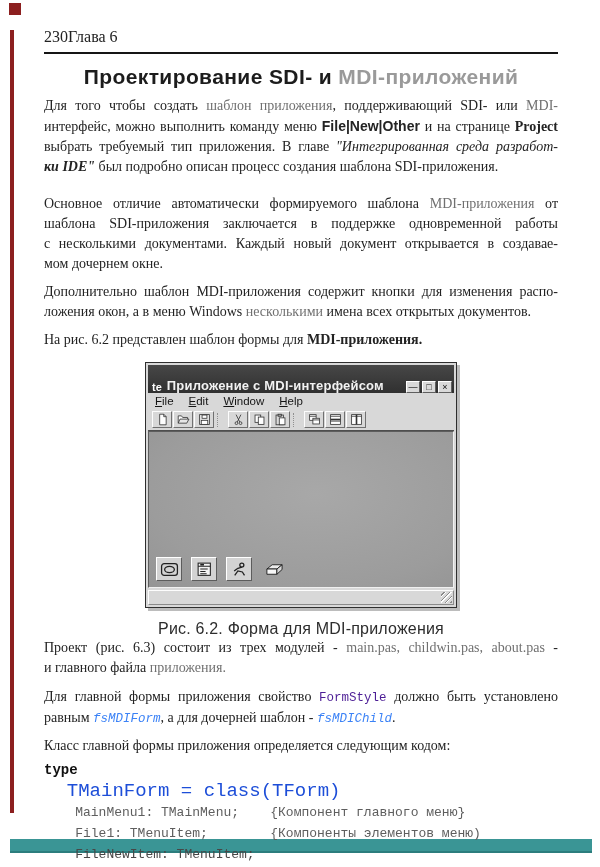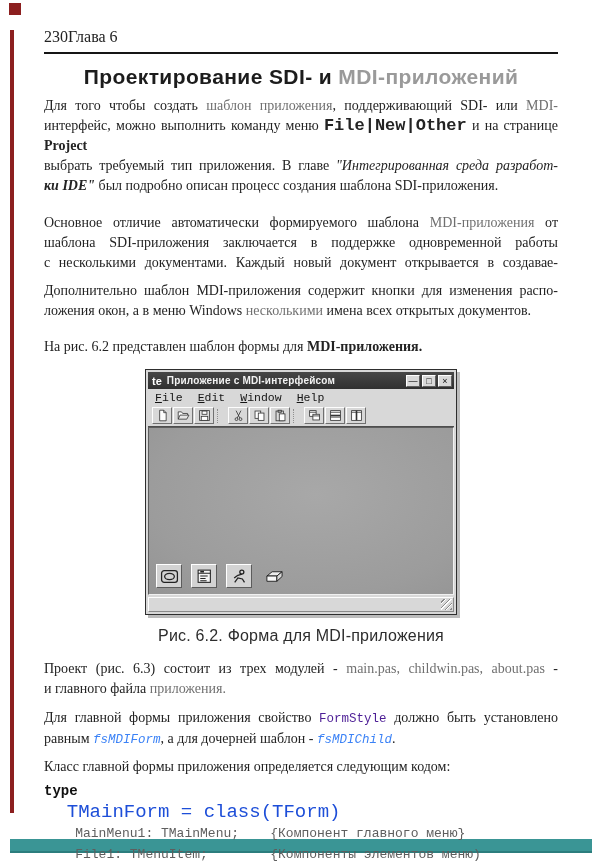--- a/index.html
+++ b/index.html
@@ -22,39 +22,39 @@
   h1 .h2part{color:#9a9a9a;}
 
   .para{margin:0;}
   .pline{text-align:justify;text-align-last:justify;font-size:14px;line-height:20px;
          white-space:normal;color:#232323;}
   .pline.plast{text-align-last:left;}
   .r-b{font-weight:bold;}
   .r-g{color:#707070;}
   .r-i{font-style:italic;}
   .r-ib{font-style:italic;font-weight:bold;}
-  .r-bs{font-weight:bold;font-family:Liberation Mono, monospace;font-size:17px;}
+  .r-bs{font-weight:bold;font-family:Liberation Sans, sans-serif;font-size:14px;}
   .r-m{font-family:"Liberation Mono",monospace;font-size:12.5px;color:#4c1d95;}
   .r-mi{font-family:"Liberation Mono",monospace;font-style:italic;font-size:12.5px;color:#3b82f6;}
 
   
   .figwrap{margin-top:12px;}
   .win{width:312px;height:246px;margin:0 auto;background:#d8d8d8;border:1px solid #2e2e2e;
        box-shadow:3px 3px 0 #bcbcbc;padding:2px;display:flex;flex-direction:column;box-sizing:border-box;}
-  .titlebar{height:17px;background:linear-gradient(#474747,#303030);display:flex;align-items:center;
+  .titlebar{height:28px;background:linear-gradient(#474747,#303030);display:flex;align-items:flex-end;
             padding:0 2px 0 4px;flex:none;}
   .win-icon{color:#fff;font-family:"Liberation Sans",sans-serif;font-weight:bold;font-size:11px;margin-right:5px;}
-  .win-title{color:#f2f2f2;font-family:"Liberation Sans",sans-serif;font-weight:bold;font-size:10px;
+  .win-title{color:#f2f2f2;font-family:"Liberation Sans",sans-serif;font-weight:bold;font-size:13px;
              letter-spacing:0.2px;flex:1;white-space:nowrap;overflow:hidden;}
   .cbtns{display:flex;gap:2px;}
   .cbtn{width:14px;height:12px;background:#d9d9d9;border-top:1px solid #fff;border-left:1px solid #fff;
         border-right:1px solid #5f5f5f;border-bottom:1px solid #5f5f5f;font-family:"Liberation Sans",sans-serif;
         font-size:9px;line-height:10px;text-align:center;color:#111;box-sizing:border-box;cursor:default;}
   .menubar{height:16px;display:flex;align-items:center;gap:15px;padding-left:7px;flex:none;
-           font-family:Liberation Mono, monospace;font-size:11.5px;color:#141414;}
+           font-family:Liberation Sans, sans-serif;font-size:11.5px;color:#141414;}
   .menu-item u{text-decoration:underline;}
   .toolbar{height:22px;display:flex;align-items:center;padding:2px 0 2px 4px;flex:none;
            border-bottom:1px solid #4e4e4e;box-sizing:border-box;}
   .tbtn{width:20px;height:17px;background:#d8d8d8;border-top:1px solid #fdfdfd;border-left:1px solid #fdfdfd;
         border-right:1px solid #707070;border-bottom:1px solid #707070;display:flex;align-items:center;
         justify-content:center;box-sizing:border-box;margin-right:1px;}
   .tbtn svg{width:13px;height:13px;display:block;}
   .tsep{width:7px;height:14px;border-left:1px dotted #8f8f8f;margin:0 3px 0 2px;}
   .client{flex:1;background:#a1a1a1;border-top:1px solid #5d5d5d;border-left:1px solid #5d5d5d;
           border-right:1px solid #f0f0f0;border-bottom:1px solid #f0f0f0;position:relative;
@@ -104,26 +104,27 @@
         <div class="para" style="margin-top: 7px;">
           <div class="pline"><span class="">Для того чтобы создать </span><span class="r-g">шаблон приложения</span><span class="">, поддерживающий SDI- или </span><span class="r-g">MDI-</span></div>
           <div class="pline"><span class="">интерфейс, можно выполнить команду меню </span><span class="r-bs">File|New|Other</span><span class=""> и на странице </span><span class="r-b">Project</span></div>
           <div class="pline"><span class="">выбрать требуемый тип приложения. В главе </span><span class="r-i">"Интегрированная среда разработ-</span></div>
           <div class="pline plast"><span class="r-ib">ки IDE"</span><span class=""> был подробно описан процесс создания шаблона SDI-приложения.</span></div>
         </div>
         <div class="para" style="margin-top: 17px;">
           <div class="pline"><span class="">Основное отличие автоматически формируемого шаблона </span><span class="r-g">MDI-приложения</span><span class=""> от</span></div>
           <div class="pline"><span class="">шаблона SDI-приложения заключается в поддержке одновременной работы</span></div>
           <div class="pline"><span class="">с несколькими документами. Каждый новый документ открывается в создавае-</span></div>
+          <div class="pline plast"><span class="">мом дочернем окне.</span></div>
         </div>
         <div class="para" style="margin-top: 8px;">
           <div class="pline"><span class="">Дополнительно шаблон MDI-приложения содержит кнопки для изменения распо-</span></div>
           <div class="pline plast"><span class="">ложения окон, а в меню Windows </span><span class="r-g">несколькими</span><span class=""> имена всех открытых документов.</span></div>
         </div>
-        <div class="para" style="margin-top: 16px;">
+        <div class="para" style="margin-top: 8px;">
           <div class="pline plast"><span class="">На рис. 6.2 представлен шаблон формы для </span><span class="r-b">MDI-приложения.</span></div>
         </div>
       </div>
 
     <div class="figwrap">
       <div class="win">
         <div class="titlebar">
           <span class="win-icon">te</span>
           <span class="win-title">Приложение с MDI-интерфейсом</span>
           <span class="cbtns">
@@ -235,21 +236,21 @@
             </div>
         </div>
         <div class="statusbar">
           <span class="grip"></span>
         </div>
       </div>
       <div class="figcaption">Рис. 6.2. Форма для MDI-приложения</div>
     </div>
 
     <div id="paras-bottom">
-        <div class="para" style="margin-top: 14px; font-family: Liberation Serif, serif;">
+        <div class="para" style=" font-family: Liberation Serif, serif;">
           <div class="pline"><span class="">Проект (рис. 6.3) состоит из трех модулей - </span><span class="r-g">main.pas, childwin.pas, about.pas</span><span class=""> -</span></div>
           <div class="pline plast"><span class="">и главного файла </span><span class="r-g">приложения.</span></div>
         </div>
         <div class="para" style="margin-top: 9px;">
           <div class="pline"><span class="">Для главной формы приложения свойство </span><span class="r-m">FormStyle</span><span class=""> должно быть установлено</span></div>
           <div class="pline plast"><span class="">равным </span><span class="r-mi">fsMDIForm</span><span class="">, а для дочерней шаблон - </span><span class="r-mi">fsMDIChild</span><span class="">.</span></div>
         </div>
         <div class="para" style="margin-top: 7px;">
           <div class="pline plast"><span class="">Класс главной формы приложения определяется следующим кодом:</span></div>
         </div>

